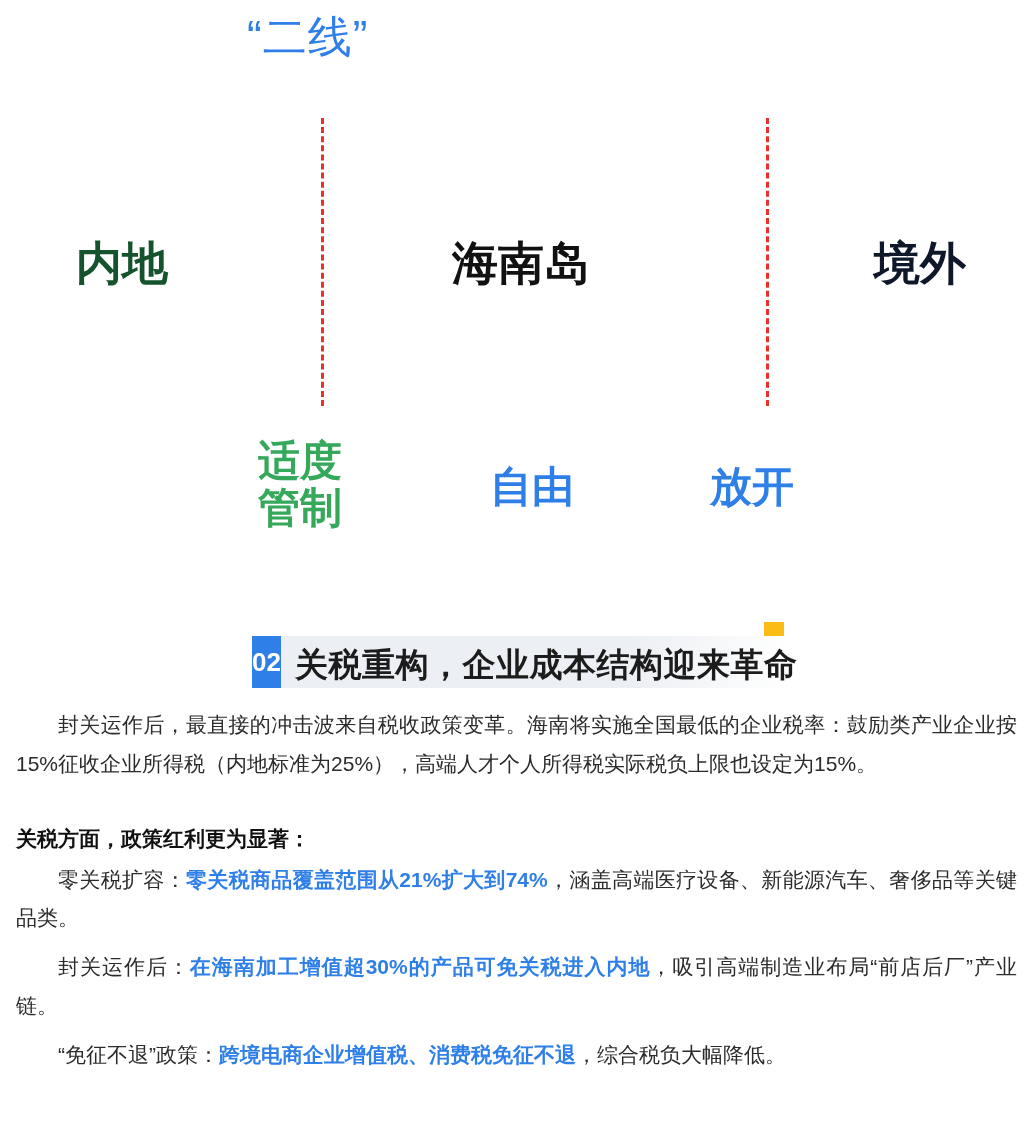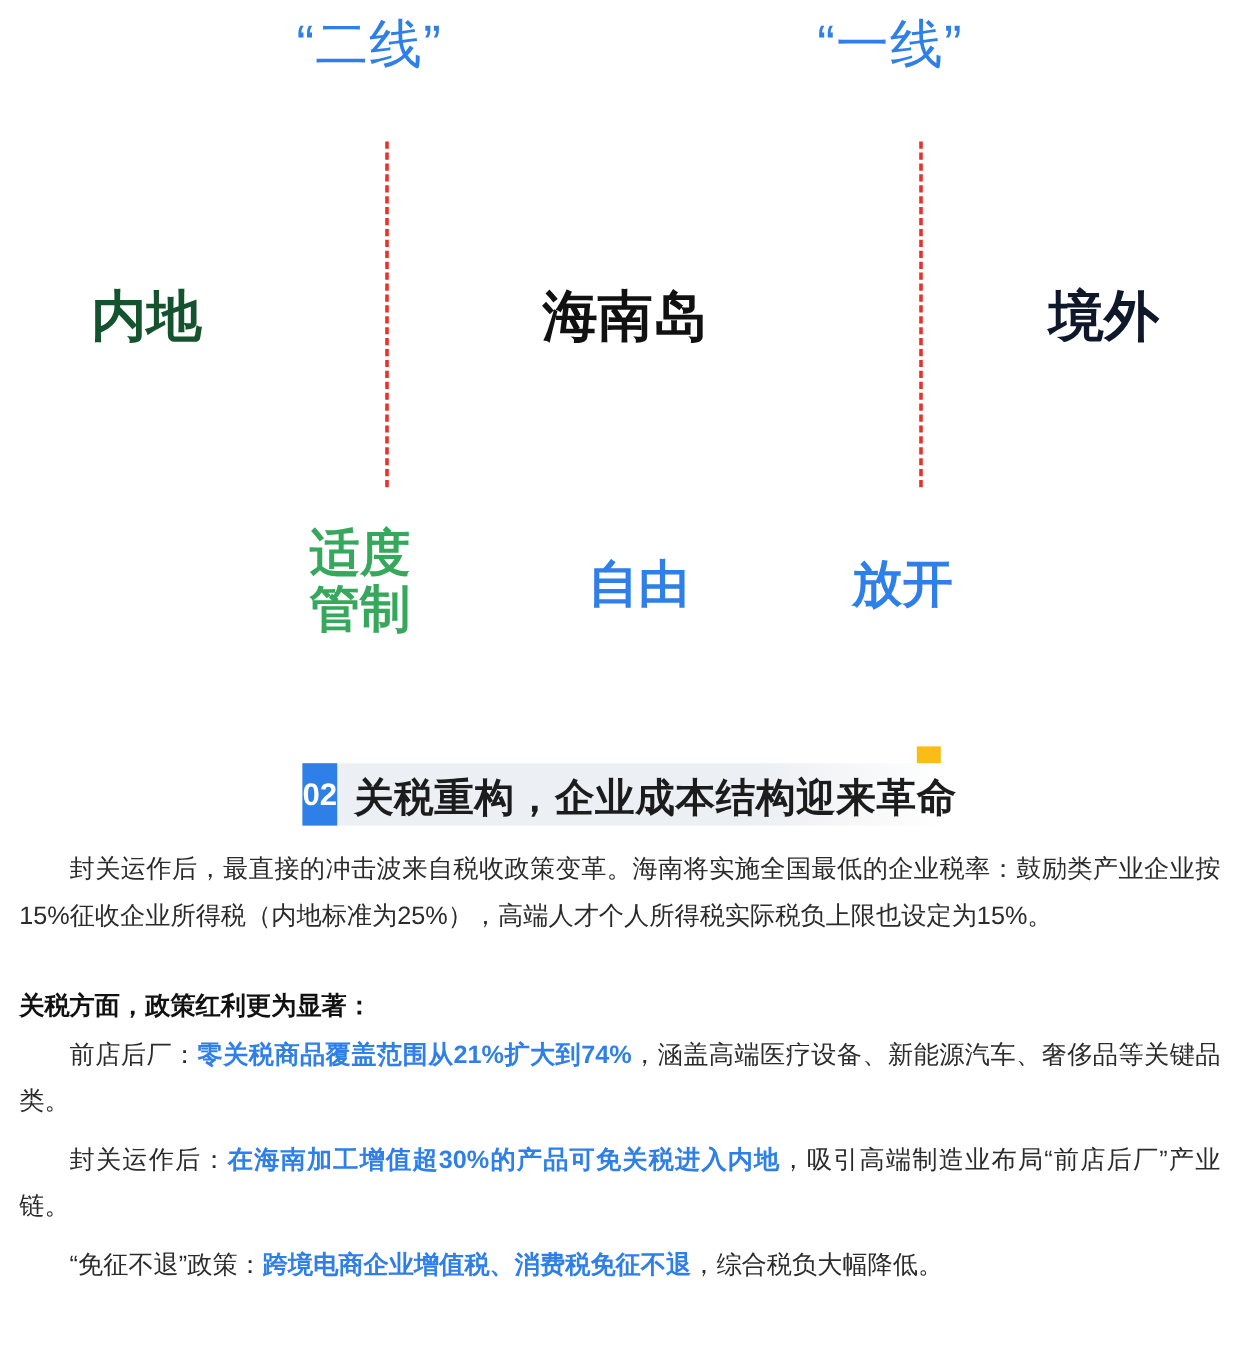--- a/index.html
+++ b/index.html
@@ -133,21 +133,20 @@
     color: #2f7fe8;
     font-weight: bold;
   }
 </style>
 </head>
 <body>
 
 <div class="diagram">
 
   <div class="line-label second">“二线”</div>
-  <div class="line-label first">“一线”</div>
 
   <div class="divider d2"></div>
   <div class="divider d1"></div>
 
   <div class="zone-label zone-mainland">内地</div>
   <div class="zone-label zone-hainan">海南岛</div>
   <div class="zone-label zone-overseas">境外</div>
 
   <div class="status-label status-moderate">适度
 管制</div>
@@ -164,19 +163,19 @@
 </div>
 
 <div class="body-area">
 
   <p class="para indent">封关运作后，最直接的冲击波来自税收政策变革。海南将实施全国最低的企业税率：鼓励类产业企业按15%征收企业所得税（内地标准为25%），高端人才个人所得税实际税负上限也设定为15%。</p>
 
   <div class="gap"></div>
 
   <p class="para bold-head">关税方面，政策红利更为显著：</p>
 
-  <p class="para indent"><span>前店后厂：</span><span class="hl">零关税商品覆盖范围从21%扩大到74%</span><span>，涵盖高端医疗设备、新能源汽车、奢侈品等关键品类。</span></p>
+  <p class="para indent"><span>零关税扩容：</span><span class="hl">零关税商品覆盖范围从21%扩大到74%</span><span>，涵盖高端医疗设备、新能源汽车、奢侈品等关键品类。</span></p>
 
   <p class="para indent"><span>封关运作后：</span><span class="hl">在海南加工增值超30%的产品可免关税进入内地</span><span>，吸引高端制造业布局“前店后厂”产业链。</span></p>
 
   <p class="para indent"><span>“免征不退”政策：</span><span class="hl">跨境电商企业增值税、消费税免征不退</span><span>，综合税负大幅降低。</span></p>
 
 </div>
 
 </body></html>

